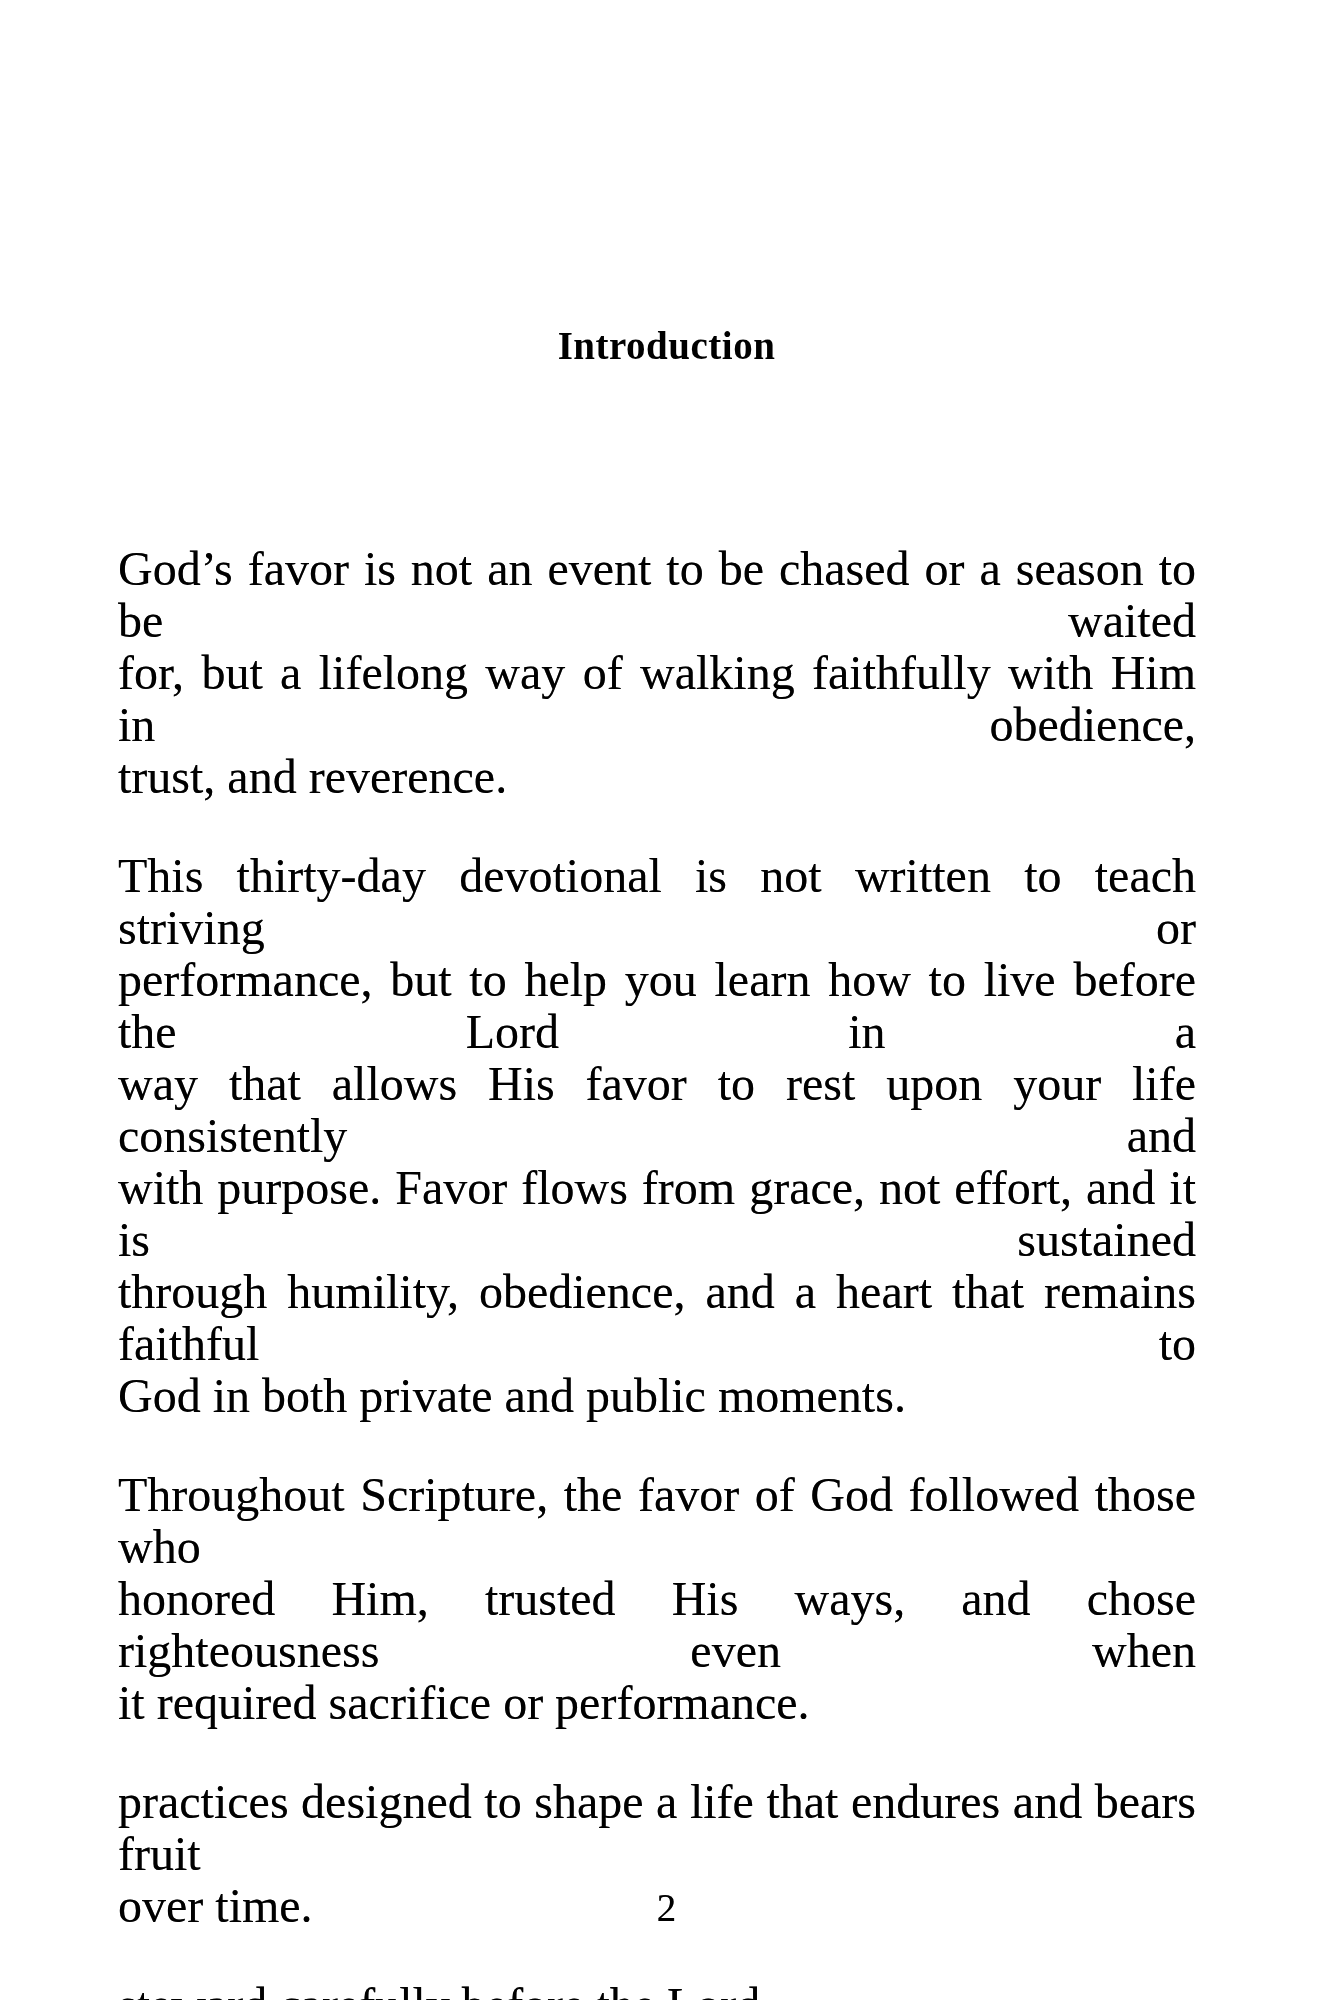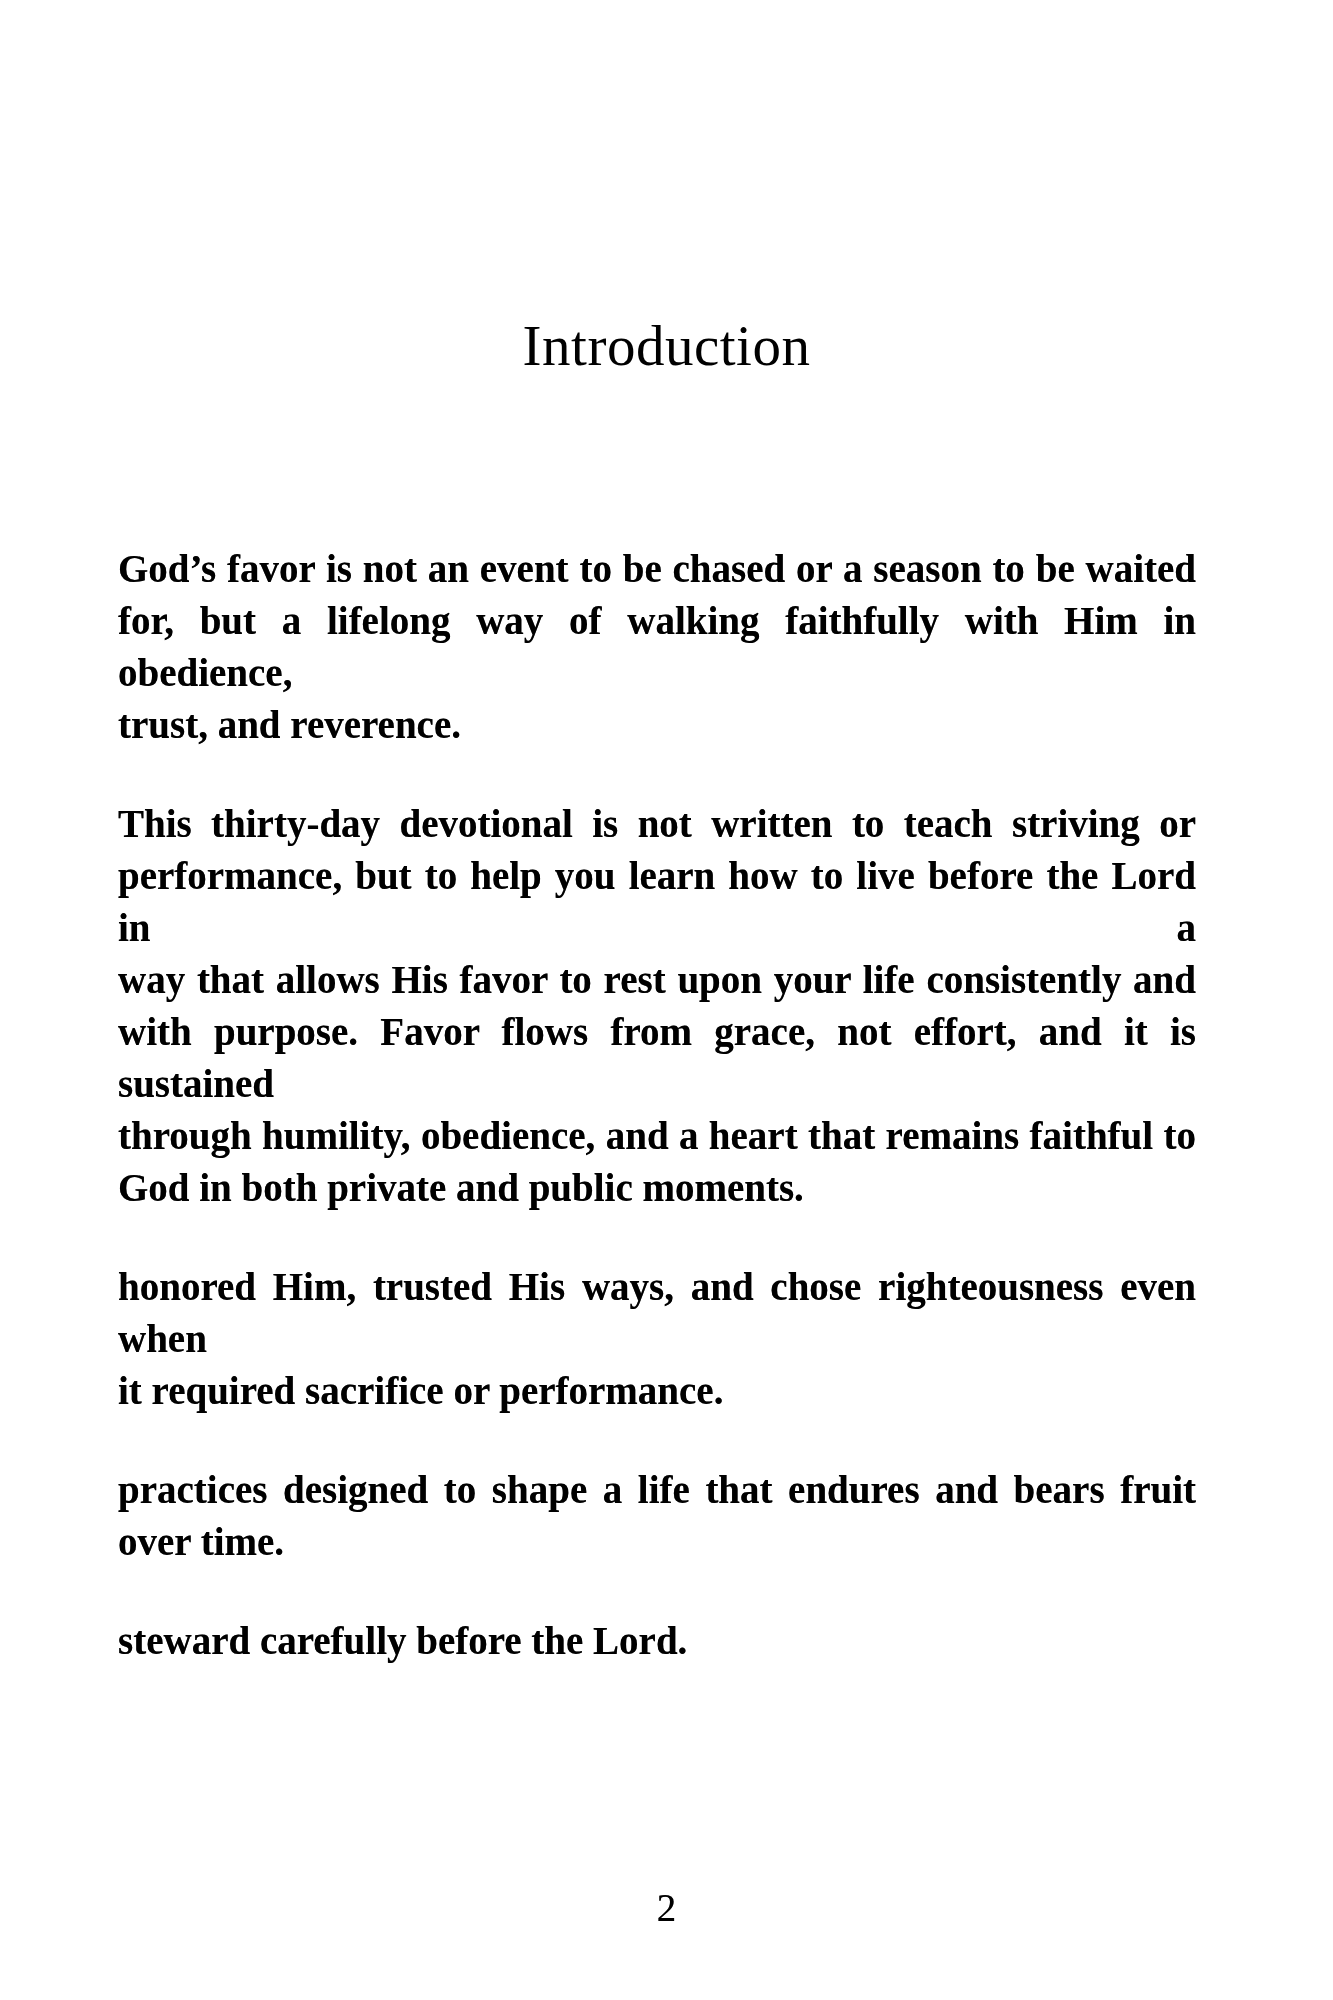--- a/index.html
+++ b/index.html
@@ -16,42 +16,41 @@
     font-family: "Liberation Serif", "DejaVu Serif", serif;
     overflow: hidden;
   }
   .title {
     position: absolute;
     top: 315px;
     left: 0;
     width: 100%;
     margin: 0;
     text-align: center;
-    font-size: 57px;
+    font-size: 39px;
     line-height: 62px;
-    font-weight: normal;
+    font-weight: bold;
     letter-spacing: 0.5px;
   }
   .body-text {
     position: absolute;
     top: 543px;
     left: 118px;
     width: 1078px;
   }
   .paragraph {
     margin: 0 0 47px 0;
   }
   .line {
-    font-size: 39px;
+    font-size: 48px;
     line-height: 52px;
     text-align: justify;
     text-align-last: justify;
     white-space: normal;
     text-shadow: 0 0 0.6px rgba(0,0,0,0.55);
-    font-weight: bold;
   }
   .line.last {
     text-align: center;
     text-align-last: left;
   }
   .page-number {
     position: absolute;
     top: 1882px;
     left: 0;
     width: 100%;
@@ -75,20 +74,21 @@
       </div>
       <div class="paragraph">
         <div class="line">This thirty-day devotional is not written to teach striving or</div>
         <div class="line">performance, but to help you learn how to live before the Lord in a</div>
         <div class="line">way that allows His favor to rest upon your life consistently and</div>
         <div class="line">with purpose. Favor flows from grace, not effort, and it is sustained</div>
         <div class="line">through humility, obedience, and a heart that remains faithful to</div>
         <div class="line last">God in both private and public moments.</div>
       </div>
       <div class="paragraph">
+        <div class="line">Throughout Scripture, the favor of God followed those who</div>
         <div class="line">honored Him, trusted His ways, and chose righteousness even when</div>
         <div class="line last">it required sacrifice or performance.</div>
       </div>
       <div class="paragraph">
         <div class="line">practices designed to shape a life that endures and bears fruit</div>
         <div class="line last">over time.</div>
       </div>
       <div class="paragraph">
         <div class="line last">steward carefully before the Lord.</div>
       </div>

